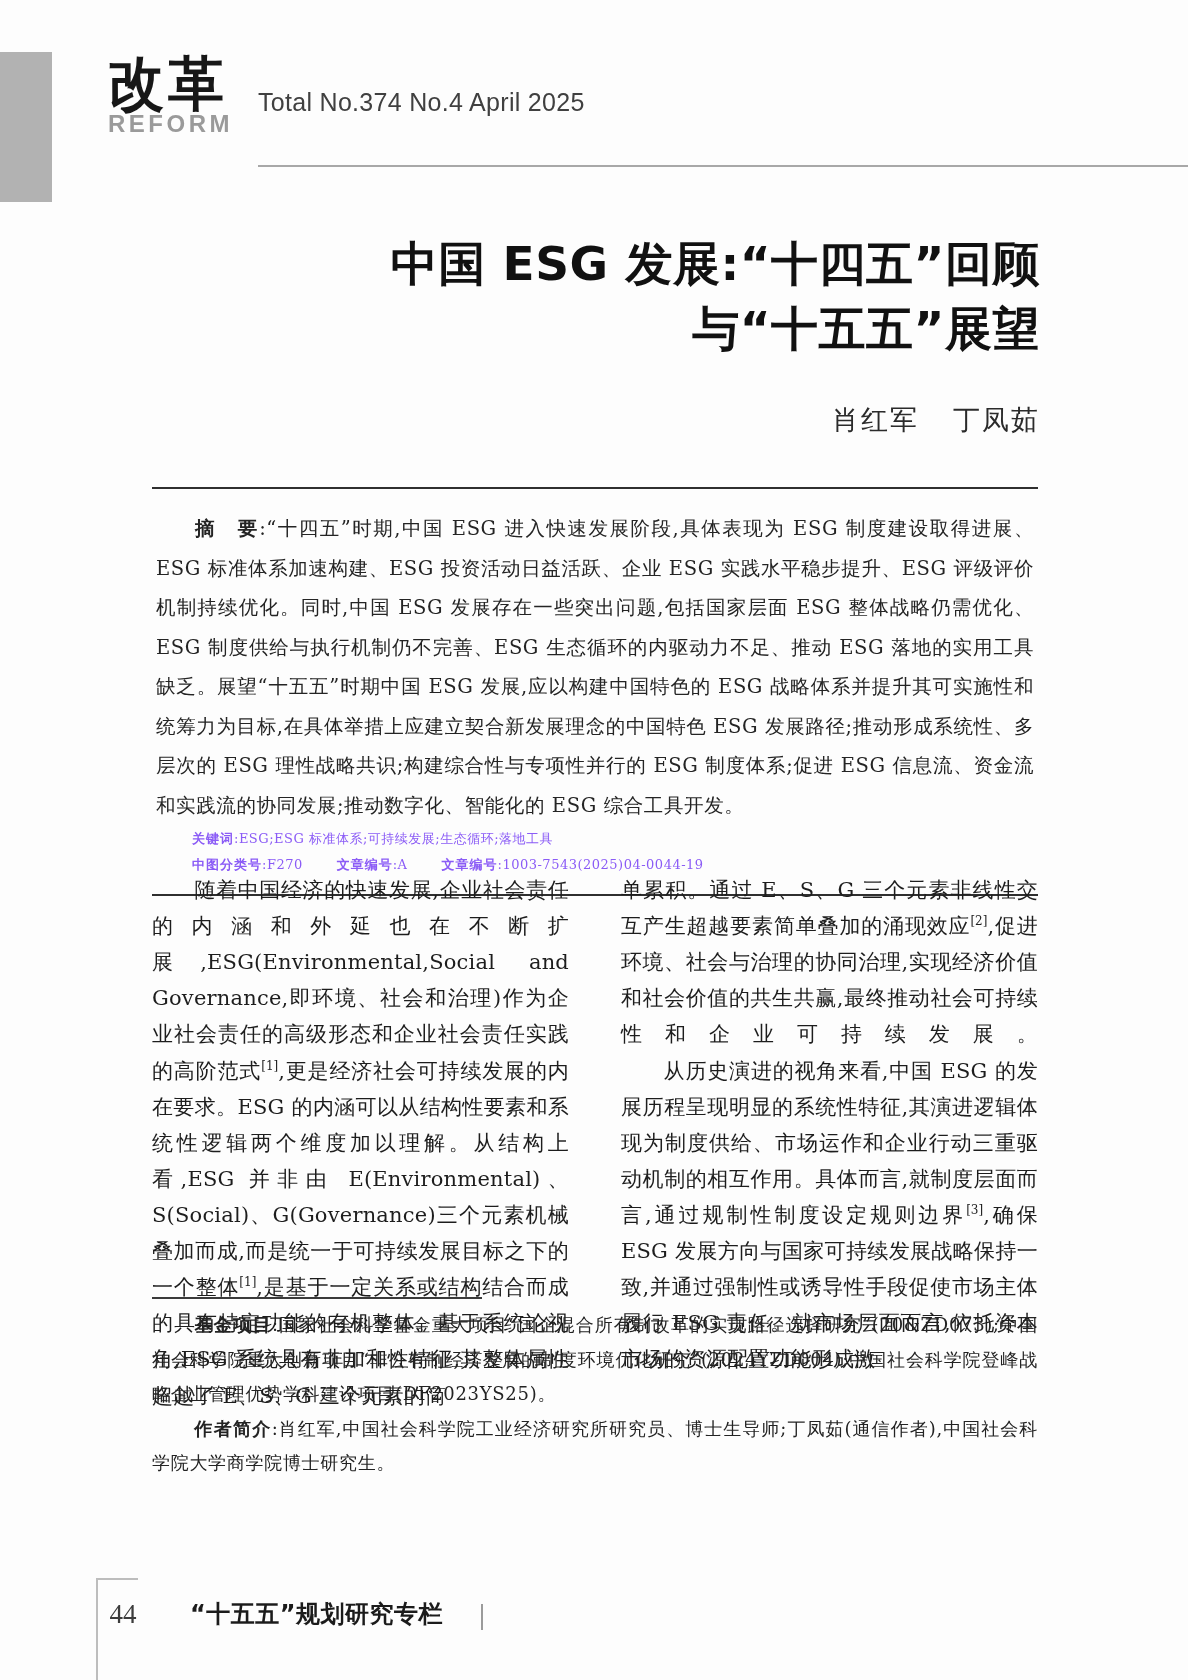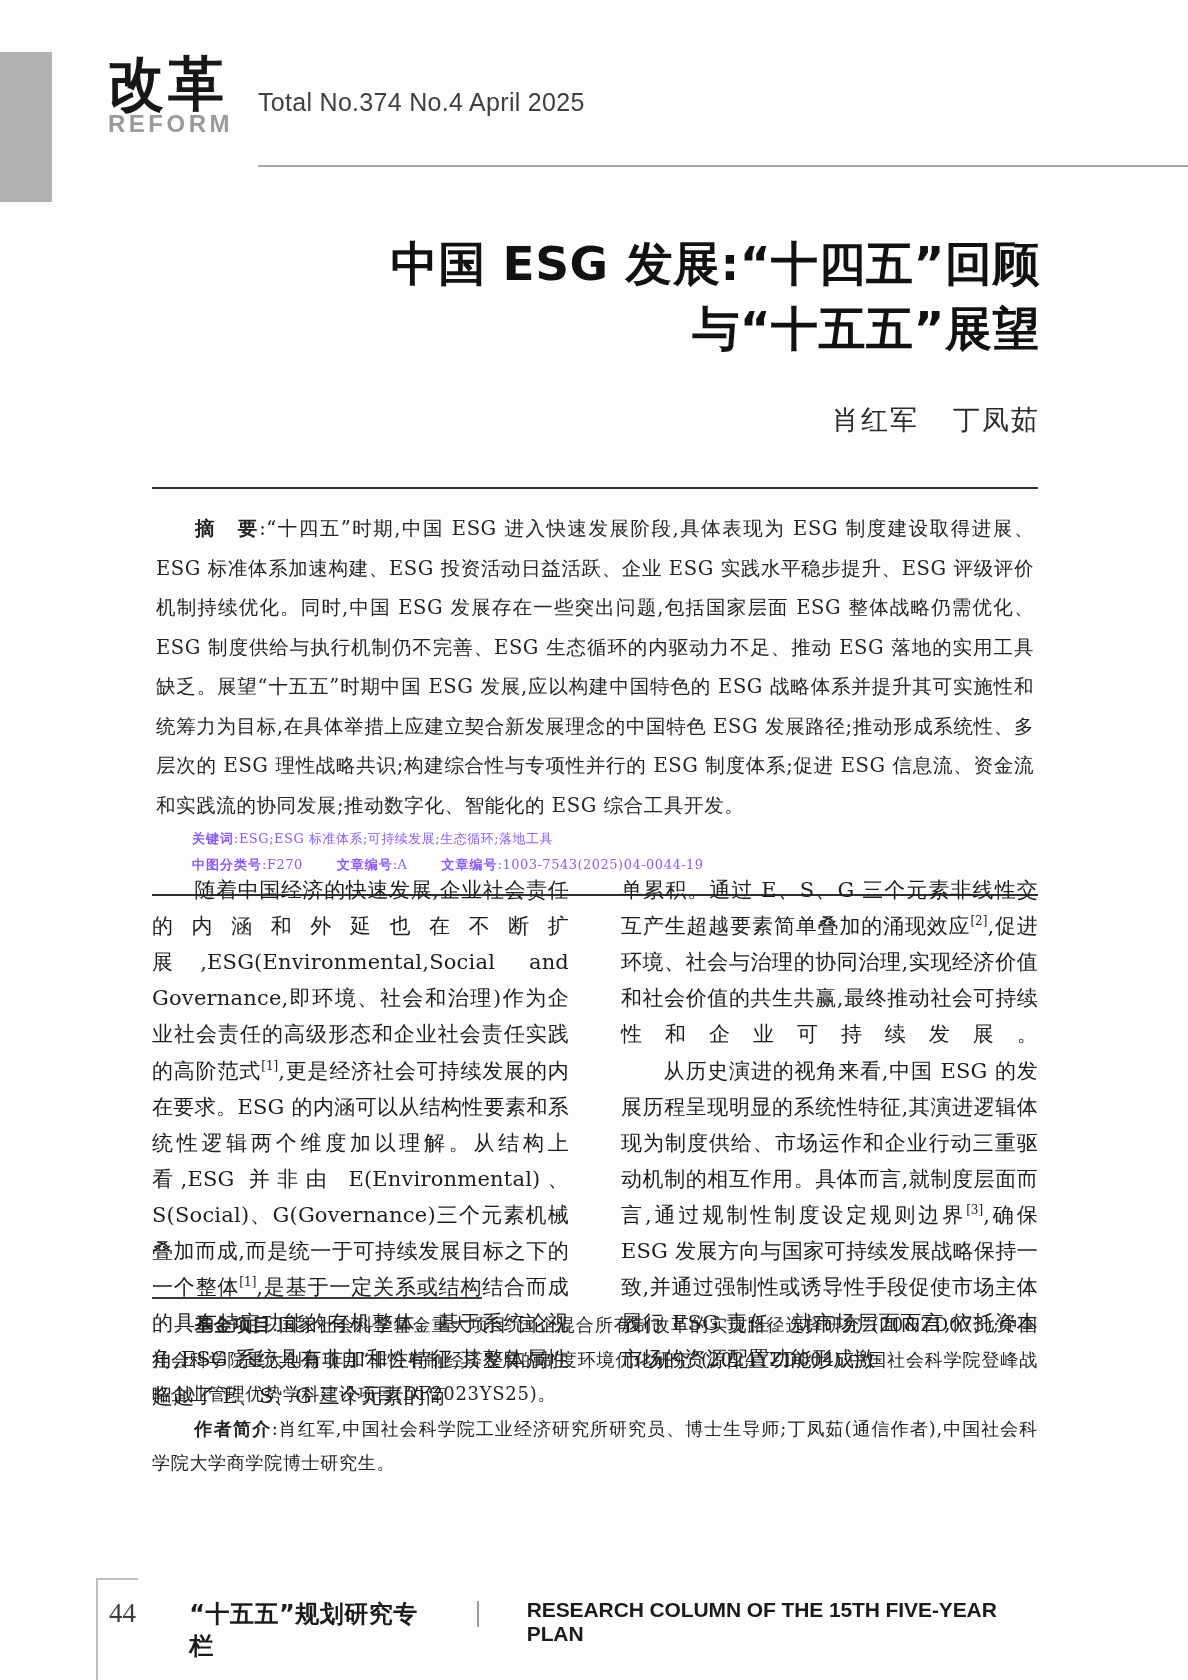--- a/index.html
+++ b/index.html
@@ -222,21 +222,21 @@
     height: 102px;
     border-left: 2px solid #bdbdbd;
     border-top: 2px solid #bdbdbd;
   }
   .footer {
     position: absolute;
     left: 92px;
     top: 1598px;
     width: 960px;
     display: flex;
-    align-items: flex-start;
+    align-items: center;
     gap: 36px;
   }
   .pg-num {
     font-family: "Liberation Serif", serif;
     font-size: 27px;
     color: #3c3c3c;
     width: 62px;
     text-align: center;
   }
   .foot-cn {
@@ -315,14 +315,13 @@
 <div class="footnotes">
   <p class="tail"><span class="ind"></span><span class="fn-lbl">基金项目</span><span>:国家社会科学基金重大项目“国企混合所有制改革的实现路径选择研究”(20&amp;ZD073);中国社会科学院重大创新项目“非公有制经济发展的制度环境优化研究”(2024YZD004);中国社会科学院登峰战略企业管理优势学科建设项目(DF2023YS25)。</span></p>
   <p class="tail"><span class="ind"></span><span class="fn-lbl">作者简介</span><span>:肖红军,中国社会科学院工业经济研究所研究员、博士生导师;丁凤茹(通信作者),中国社会科学院大学商学院博士研究生。</span></p>
 </div>
 
 <div class="footer-mark"></div>
 <div class="footer">
   <div class="pg-num">44</div>
   <div class="foot-cn">“十五五”规划研究专栏</div>
   <span class="foot-div"></span>
-  <div class="foot-en">RESEARCH COLUMN OF THE 15TH FIVE-YEAR PLAN</div>
 </div>
 
 </body></html>

